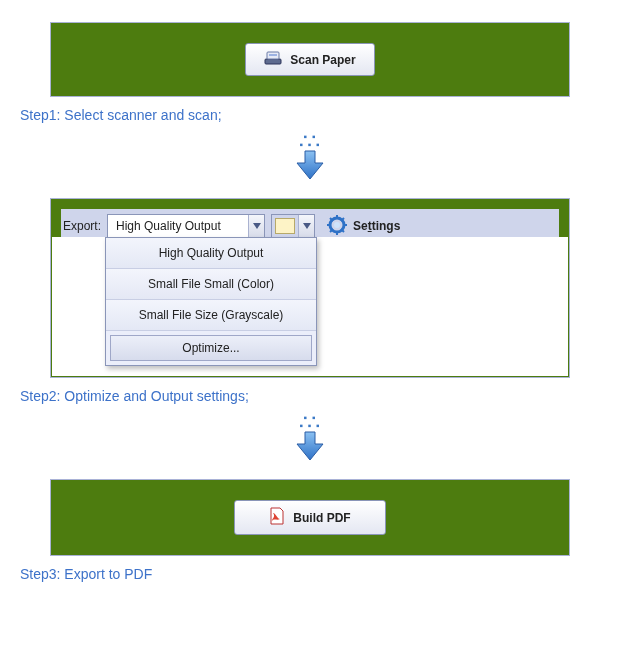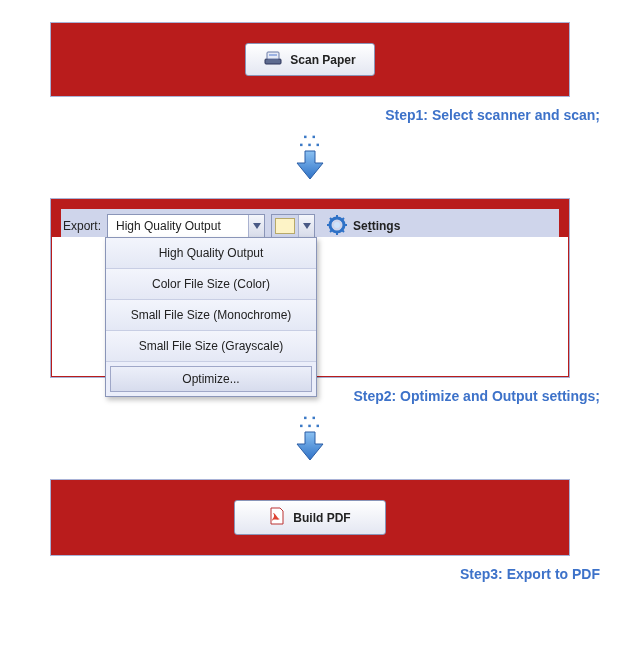--- a/index.html
+++ b/index.html
@@ -10,32 +10,32 @@
     height: 666px;
     background: #fff;
     font-family: Tahoma, Verdana, Arial, sans-serif;
     font-size: 12px;
     color: #333;
   }
   .wrap { padding: 10px 20px; }
   .panel {
     width: 520px;
     margin: 12px auto 0;
-    background: #b91c1c;
+    background: #4d7c0f;
     border: 1px solid #a9b2d6;
     padding: 20px 10px;
     text-align: center;
     position: relative;
   }
   .panel.tall { height: 180px; padding-top: 10px; text-align: left; }
   .step-label {
     color: #3d72c9;
     font-size: 14px;
-    font-weight: bold;
-    text-align: right;
+    font-weight: normal;
+    text-align: left;
     margin: 10px auto;
   }
   .arrow-holder { text-align: center; margin: 6px 0 2px; }
   .dots { font-size: 10px; color: #3b79c6; letter-spacing: 1px; line-height: 8px; }
 
   .btn {
     display: inline-flex;
     align-items: center;
     gap: 8px;
     padding: 6px 18px;
@@ -209,22 +209,21 @@
           </svg>
         </span>
         <span class="txt"><span>Se</span><u>t</u><span>tings</span></span>
       </div>
     </div>
 
     <div class="whitefill"></div>
 
     <div class="dropdown">
       <div class="item">High Quality Output</div>
-      <div class="item">Color File Size (Color)</div>
-      <div class="item">Small File Size (Monochrome)</div>
+      <div class="item">Small File Small (Color)</div>
       <div class="item">Small File Size (Grayscale)</div>
       <div class="item">Optimize...</div>
     </div>
   </div>
   <div class="step-label">Step2: Optimize and Output settings;</div>
 
   <div class="arrow-holder">
     <div class="dots">▪&nbsp;▪<br>▪&nbsp;▪&nbsp;▪</div>
     <svg width="34" height="34" viewBox="0 0 34 34">
       <defs>

